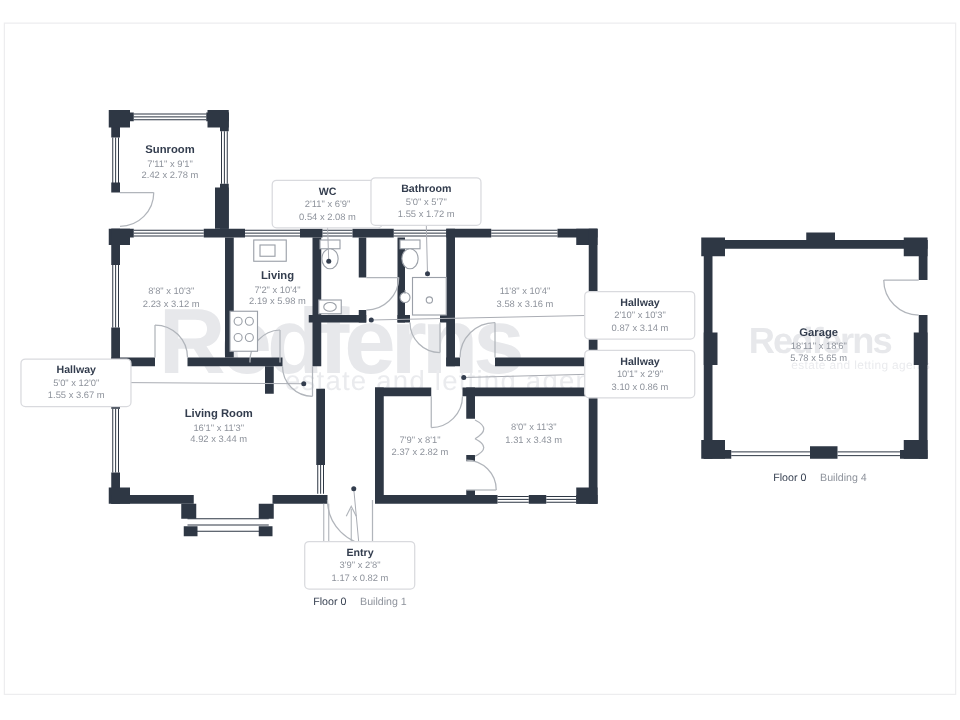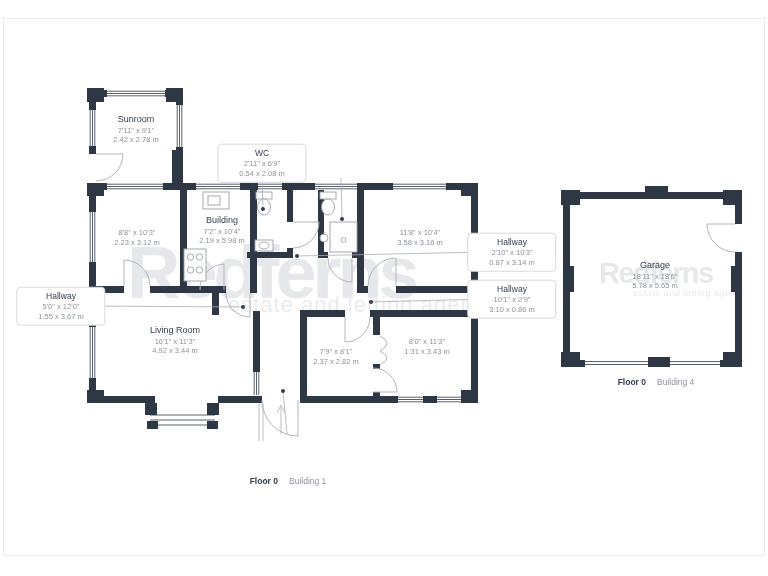--- a/index.html
+++ b/index.html
@@ -3,27 +3,27 @@
 <meta charset="utf-8">
 <style>
   html,body{margin:0;padding:0;background:#ffffff;}
   #canvas{position:relative;width:768px;height:576px;background:#ffffff;overflow:hidden;
           font-family:"Liberation Sans","DejaVu Sans",sans-serif;}
   .frame{position:absolute;left:3px;top:18px;width:760px;height:536px;border:1px solid #ededef;}
   svg{position:absolute;left:0;top:0;z-index:2;}
   .wm-brand{position:absolute;z-index:1;font-weight:700;color:#e7e8eb;line-height:1;white-space:nowrap;}
   .wm-tag{position:absolute;z-index:1;font-weight:400;color:#eaebee;line-height:1;white-space:nowrap;letter-spacing:1px;}
   .room-label{position:absolute;z-index:3;transform:translate(-50%,-50%);text-align:center;line-height:1.3;white-space:nowrap;}
-  .room-name{font-size:9px;font-weight:400;color:#333d4e;display:block;}
+  .room-name{font-size:9px;font-weight:700;color:#333d4e;display:block;}
   .room-dims{font-size:7.5px;color:#8d929b;display:block;}
   .callout{position:absolute;z-index:3;transform:translate(-50%,-50%);text-align:center;line-height:1.3;
            background:#ffffff;border:1px solid #d9dade;border-radius:4px;padding:3px 21px;white-space:nowrap;}
   .callout .room-name{font-size:8.5px;}
   .caption{position:absolute;z-index:3;transform:translate(-50%,-50%);font-size:8.5px;white-space:nowrap;}
-  .caption .floor{font-weight:700;color:#333d4e;margin-right:11px;}
+  .caption .floor{font-weight:400;color:#333d4e;margin-right:11px;}
   .caption .bldg{color:#8d929b;}
 </style>
 </head>
 <body>
 
 <div id="canvas">
   <div class="frame"></div>
 
   <div class="wm-brand" style="left:127px;top:236px;font-size:74px;letter-spacing:-4px;">Redferns</div>
   <div class="wm-tag" style="left:228px;top:294px;font-size:22px;">estate and letting agents</div>
@@ -208,21 +208,21 @@
   <div class="room-label" style="left:136px;top:130px;">
     <span class="room-name">Sunroom</span>
     <span class="room-dims">7'11" x 9'1"</span>
     <span class="room-dims">2.42 x 2.78 m</span>
   </div>
   <div class="room-label" style="left:137px;top:238px;">
     <span class="room-dims">8'8" x 10'3"</span>
     <span class="room-dims">2.23 x 3.12 m</span>
   </div>
   <div class="room-label" style="left:222px;top:231px;">
-    <span class="room-name">Building</span>
+    <span class="room-name">Living</span>
     <span class="room-dims">7'2" x 10'4"</span>
     <span class="room-dims">2.19 x 5.98 m</span>
   </div>
   <div class="room-label" style="left:420px;top:238px;">
     <span class="room-dims">11'8" x 10'4"</span>
     <span class="room-dims">3.58 x 3.16 m</span>
   </div>
   <div class="room-label" style="left:175px;top:341px;">
     <span class="room-name">Living Room</span>
     <span class="room-dims">16'1" x 11'3"</span>
@@ -240,35 +240,45 @@
     <span class="room-name">Garage</span>
     <span class="room-dims">18'11" x 18'6"</span>
     <span class="room-dims">5.78 x 5.65 m</span>
   </div>
 
   <div class="callout" style="left:262px;top:163px;">
     <span class="room-name">WC</span>
     <span class="room-dims">2'11" x 6'9"</span>
     <span class="room-dims">0.54 x 2.08 m</span>
   </div>
+  <div class="callout" style="left:341px;top:161px;">
+    <span class="room-name">Bathroom</span>
+    <span class="room-dims">5'0" x 5'7"</span>
+    <span class="room-dims">1.55 x 1.72 m</span>
+  </div>
   <div class="callout" style="left:512px;top:252px;">
     <span class="room-name">Hallway</span>
     <span class="room-dims">2'10" x 10'3"</span>
     <span class="room-dims">0.87 x 3.14 m</span>
   </div>
   <div class="callout" style="left:512px;top:299px;">
     <span class="room-name">Hallway</span>
     <span class="room-dims">10'1" x 2'9"</span>
     <span class="room-dims">3.10 x 0.86 m</span>
   </div>
   <div class="callout" style="left:61px;top:306px;">
     <span class="room-name">Hallway</span>
     <span class="room-dims">5'0" x 12'0"</span>
     <span class="room-dims">1.55 x 3.67 m</span>
   </div>
+  <div class="callout" style="left:288px;top:452px;">
+    <span class="room-name">Entry</span>
+    <span class="room-dims">3'9" x 2'8"</span>
+    <span class="room-dims">1.17 x 0.82 m</span>
+  </div>
 
   <div class="caption" style="left:288px;top:481px;">
     <span class="floor">Floor 0</span><span class="bldg">Building 1</span>
   </div>
   <div class="caption" style="left:656px;top:382px;">
     <span class="floor">Floor 0</span><span class="bldg">Building 4</span>
   </div>
 </div>
 
 </body></html>

